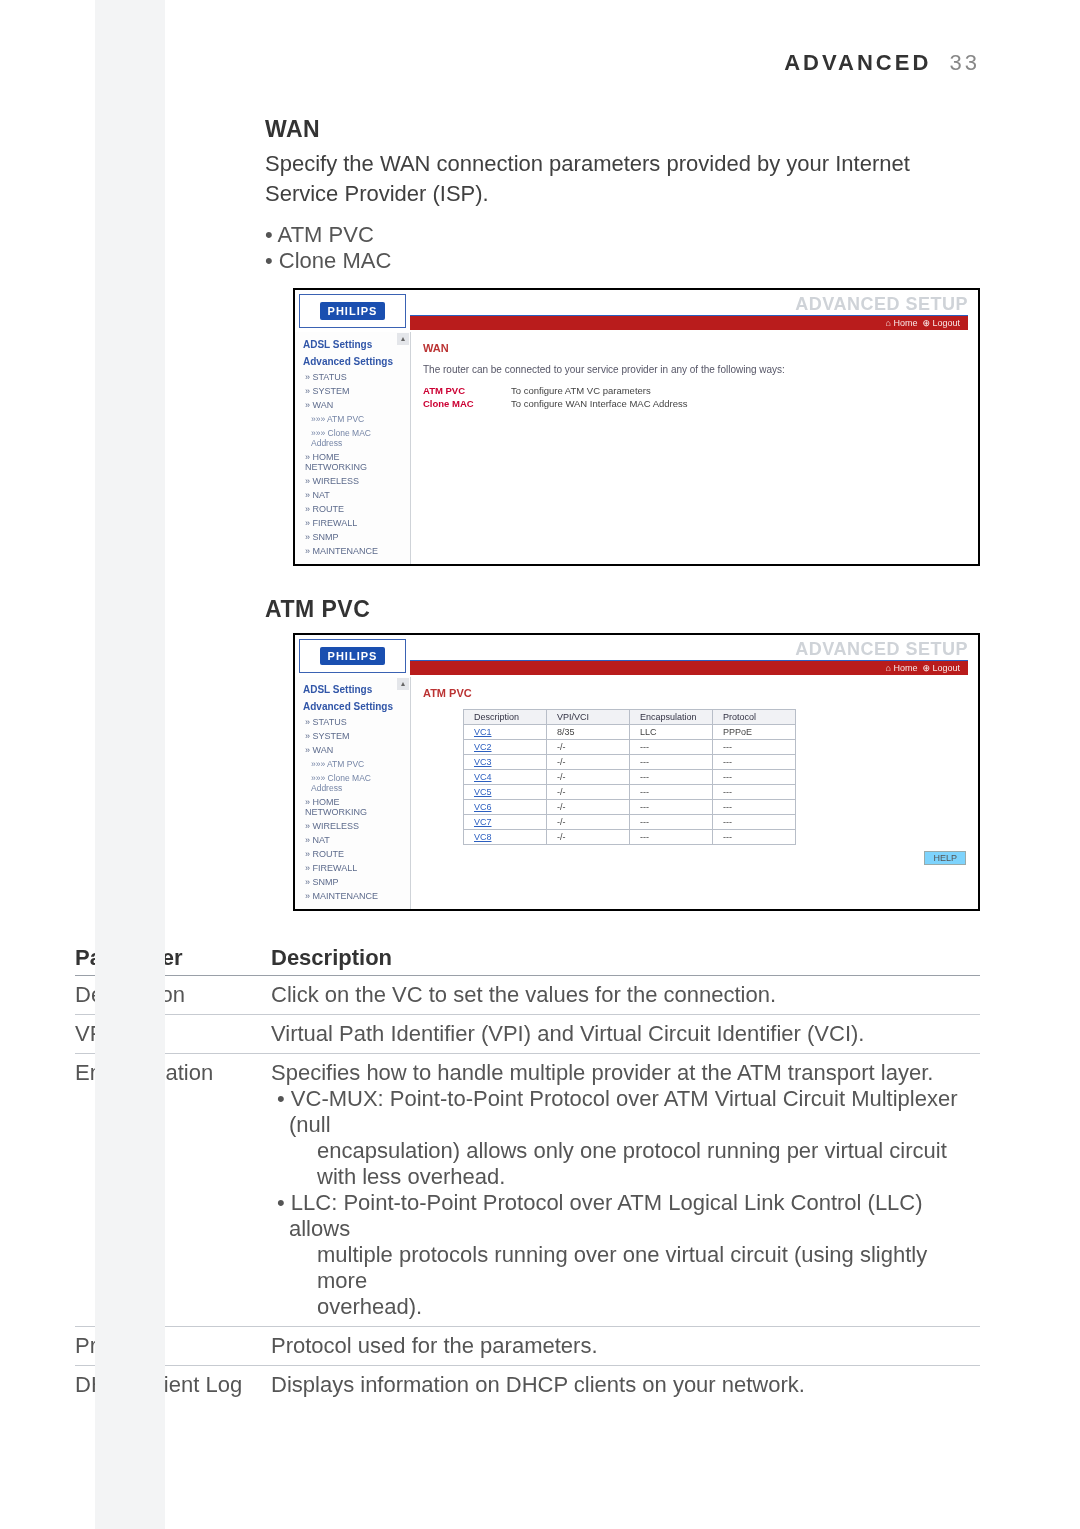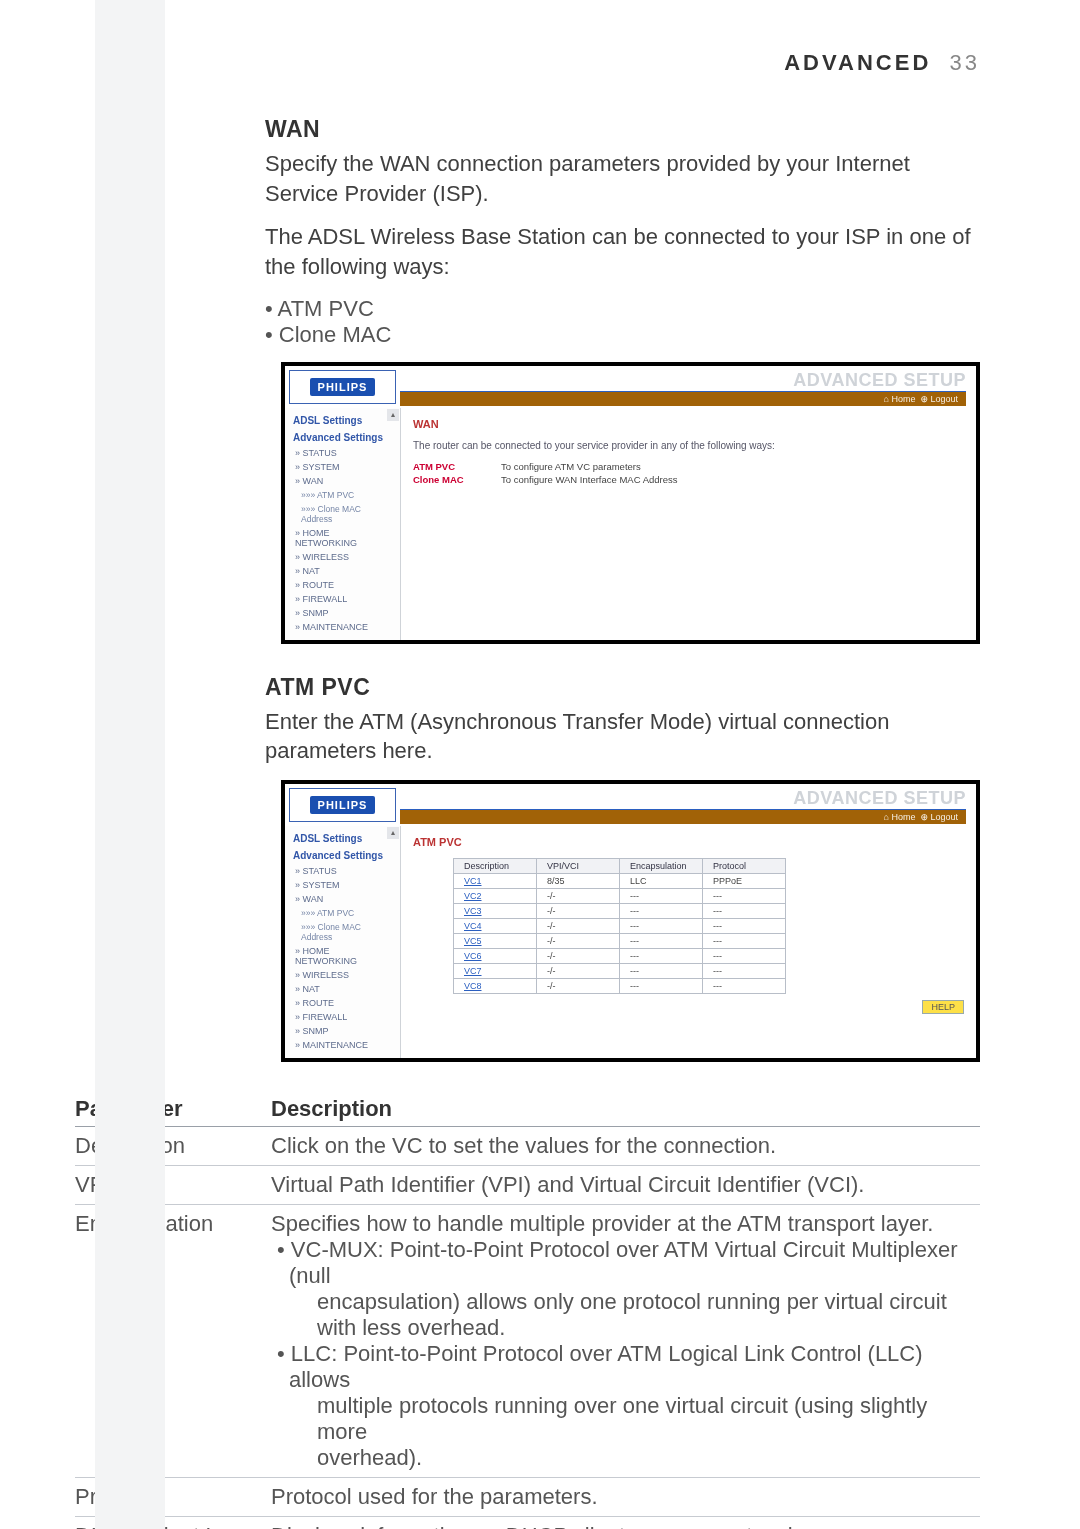--- a/index.html
+++ b/index.html
@@ -46,22 +46,22 @@
     color: #404040;
     margin: 0 0 14px 0;
     font-weight: 300;
   }
   .bullets { margin: 0 0 14px 0; padding: 0; }
   .bullets li { list-style: none; font-size: 22px; color: #555; font-weight: 300; }
   .bullets li::before { content: "• "; }
 
   
   .shot {
-    border: 4px solid #000000;
-    margin: 10px 0 30px 16px;
+    border: 2px solid #000000;
+    margin: 10px 0 30px 28px;
     font-family: Verdana, Arial, sans-serif;
     font-size: 10px;
     color: #444;
     background: #fff;
   }
   .shot-top {
     display: flex;
     align-items: stretch;
   }
   .logo-cell {
@@ -88,21 +88,21 @@
     text-align: right;
     padding: 4px 10px 0 0;
   }
   .adv-title {
     font-size: 18px;
     font-weight: 700;
     color: #cfd3d8;
     letter-spacing: 0.5px;
   }
   .link-strip {
-    background: #a16207;
+    background: #b91c1c;
     color: #fff;
     font-size: 9px;
     text-align: right;
     padding: 2px 8px;
     border-top: 1px solid #2b5fc0;
   }
   .link-strip span { opacity: 0.95; }
   .shot-body { display: flex; }
   .nav {
     width: 115px;
@@ -137,21 +137,21 @@
     padding: 2px 10px;
     text-align: left;
     min-width: 62px;
   }
   .pvc-table th { background: #f1f2f5; color: #334; font-weight: 400; }
   .pvc-table a { color: #2b5fc0; text-decoration: underline; }
   .help-btn {
     float: right;
     margin-top: 6px;
     border: 1px solid #9aa;
-    background: #fde047;
+    background: #7dd3fc;
     font-size: 9px;
     padding: 1px 8px;
     color: #555;
   }
 
   
   .param-table {
     width: calc(100% + 190px);
     margin-left: -190px;
     border-collapse: collapse;
@@ -181,21 +181,20 @@
 
 <div class="page">
   <div class="side-bar"></div>
 
   <div class="header-line">
     <b>ADVANCED</b>&nbsp;&nbsp;<span>33</span>
   </div>
 
   <h3 class="sec">WAN</h3>
   <p class="body-text">Specify the WAN connection parameters provided by your Internet Service Provider (ISP).</p>
-  <p class="body-text">The ADSL Wireless Base Station can be connected to your ISP in one of the following ways:</p>
   <ul class="bullets">
     <li>ATM PVC</li>
     <li>Clone MAC</li>
   </ul>
 
   <div class="shot">
     <div class="shot-top">
       <div class="logo-cell">
         <span class="logo-badge">PHILIPS</span>
       </div>
@@ -233,21 +232,20 @@
         </div>
         <div class="c-row">
           <span class="k">Clone MAC</span>
           <span class="v">To configure WAN Interface MAC Address</span>
         </div>
       </div>
     </div>
   </div>
 
   <h3 class="sec">ATM PVC</h3>
-  <p class="body-text">Enter the ATM (Asynchronous Transfer Mode) virtual connection parameters here.</p>
 
   <div class="shot">
     <div class="shot-top">
       <div class="logo-cell">
         <span class="logo-badge">PHILIPS</span>
       </div>
       <div class="title-cell">
         <div class="adv-title">ADVANCED SETUP</div>
         <div class="link-strip">
           <span>⌂ <span>Home</span></span>&nbsp;&nbsp;<span>⊕ <span>Logout</span></span>

